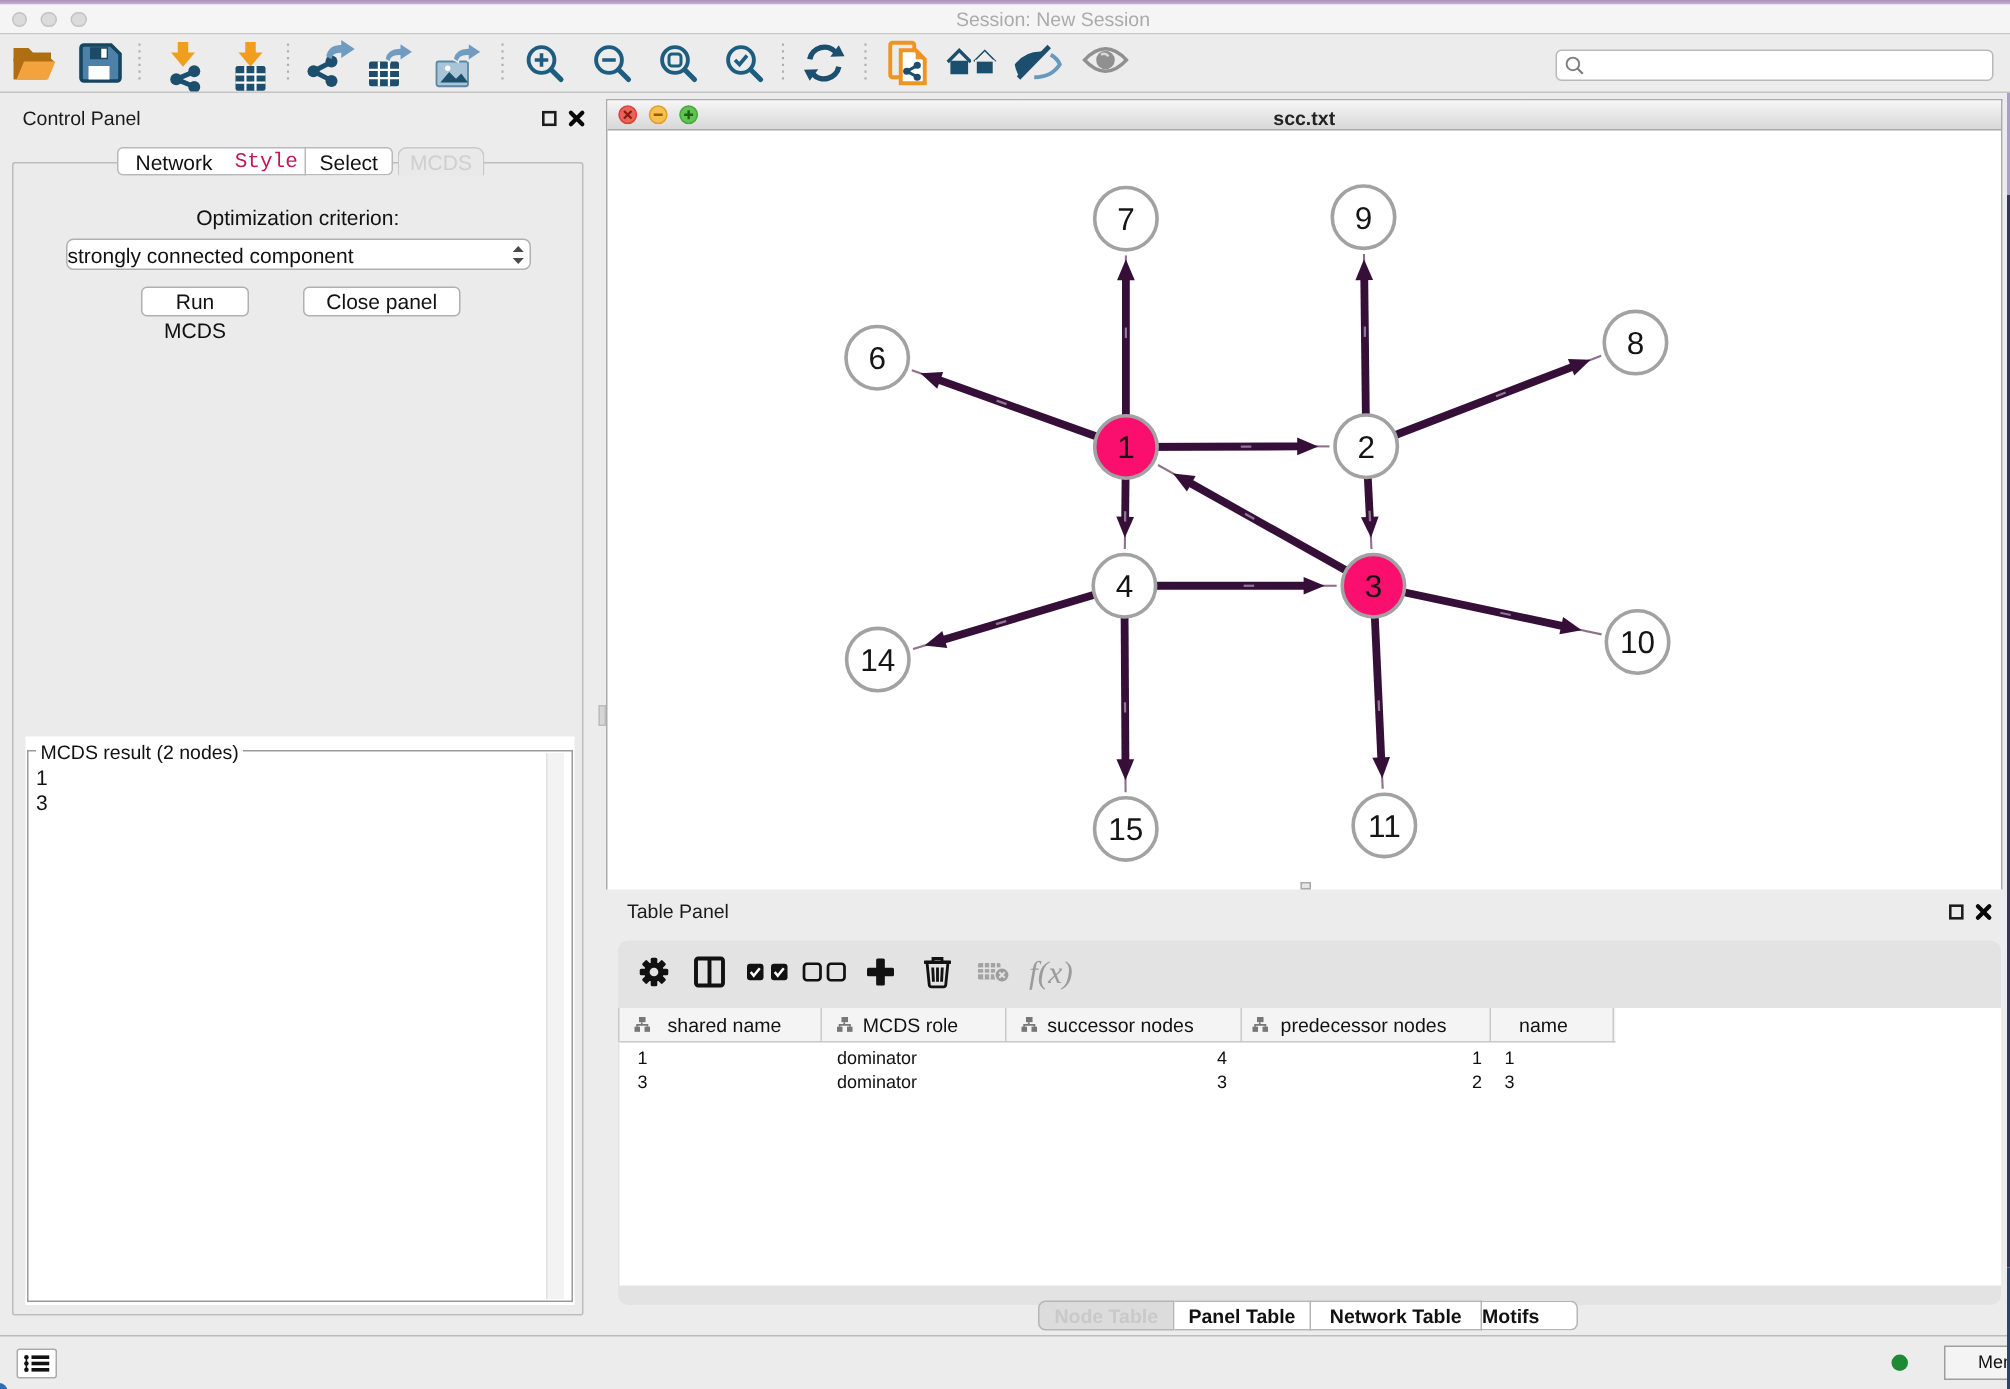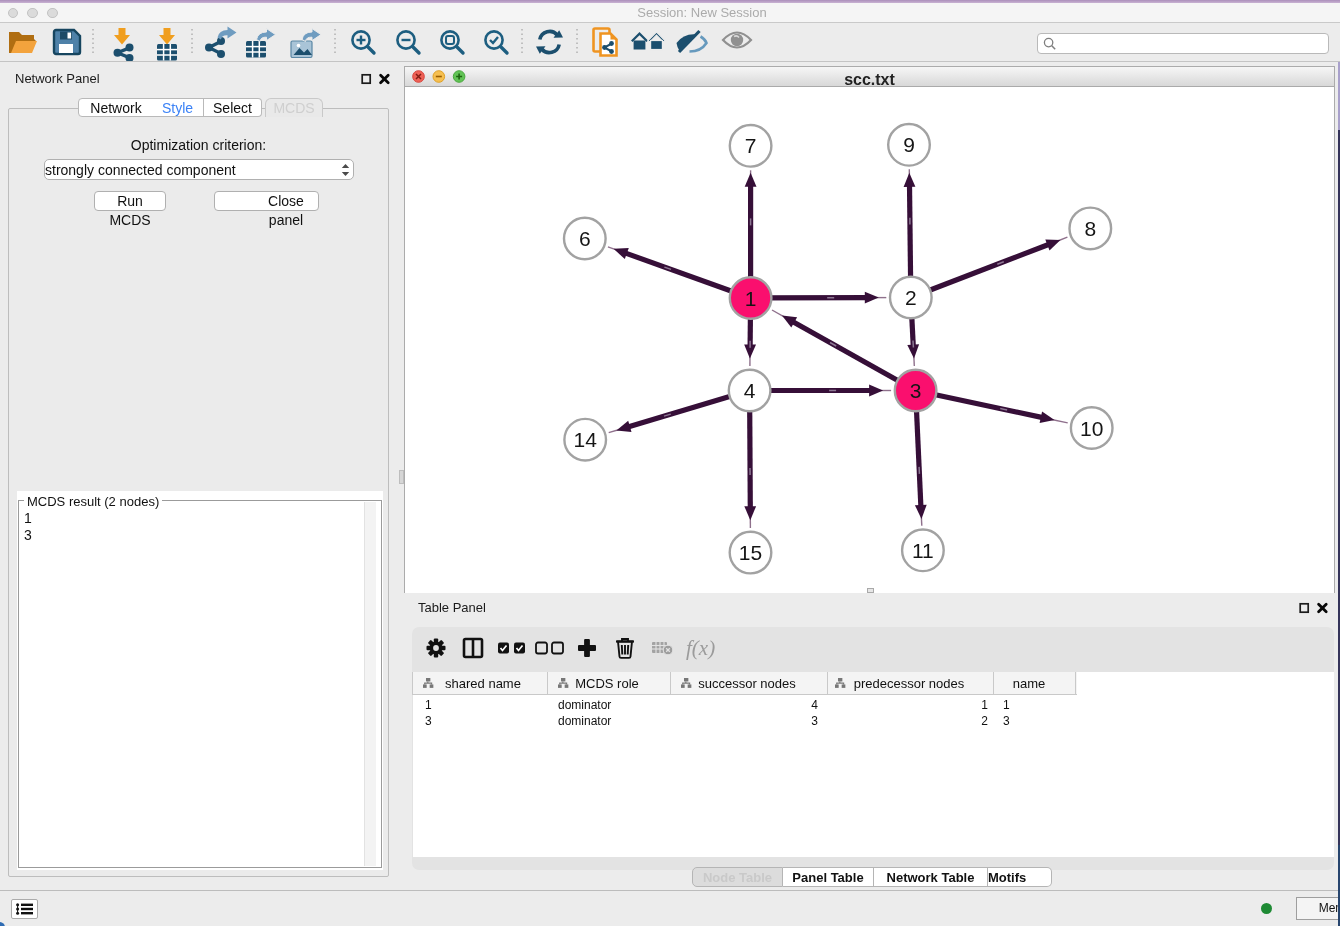--- a/index.html
+++ b/index.html
@@ -161,56 +161,56 @@
   </g>
 </svg>
 </div>
 
 <div class="abs" style="left:1037px;top:33px;width:292px;height:21px;background:#fff;border:1px solid #b9b9b9;border-radius:4px;"></div>
 <svg class="abs" style="left:1043px;top:37px;" width="14" height="14" viewBox="0 0 14 14">
   <circle cx="5.6" cy="5.6" r="4.2" fill="none" stroke="#7e7e7e" stroke-width="1.3"></circle>
   <line x1="8.8" y1="8.8" x2="12.2" y2="12.2" stroke="#7e7e7e" stroke-width="1.5"></line>
 </svg>
 
-<div class="abs" style="left:15px;top:71px;font-size:13px;color:#1b1b1b;">Network Panel</div>
+<div class="abs" style="left:15px;top:71px;font-size:13px;color:#1b1b1b;">Control Panel</div>
 <svg class="abs" style="left:359px;top:72.5px;" width="32" height="12" viewBox="0 0 32 12">
   <rect x="3.2" y="1.8" width="8" height="8.4" fill="none" stroke="#1c1c1c" stroke-width="1.7"></rect>
   <path d="M21.6 2.2 l7.6 7.6 M29.2 2.2 l-7.6 7.6" stroke="#080808" stroke-width="2.8" stroke-linecap="round"></path>
 </svg>
 
 <div class="abs" style="left:8px;top:108px;width:381px;height:769px;background:#ebebeb;border:1px solid #bdbdbd;border-radius:2px;"></div>
 
 <div class="abs" style="left:78px;top:98px;width:76px;height:19px;background:#fff;border:1px solid #b9b9b9;border-radius:4px 0 0 4px;font-size:14px;color:#111;text-align:center;line-height:18px;">Network</div>
-<div class="abs" style="left:152px;top:98px;width:52px;height:19px;background:#fff;border:1px solid #b9b9b9;border-left:none;font-size:14px;color:#3b82f6;text-align:center;line-height:18px;">Style</div>
+<div class="abs" style="left:152px;top:98px;width:52px;height:19px;background:#fff;border:1px solid #b9b9b9;border-left:none;font-size:14px;color:#be185d;text-align:center;line-height:18px;font-family:Liberation Mono, monospace;">Style</div>
 <div class="abs" style="left:204px;top:98px;width:58px;height:19px;background:#fff;border:1px solid #b9b9b9;border-left:none;border-radius:0 4px 4px 0;font-size:14px;color:#111;text-align:center;line-height:18px;">Select</div>
 <div class="abs" style="left:265px;top:98px;width:58px;height:19px;background:#e9e9e9;border:1px solid #c9c9c9;border-bottom:none;border-radius:6px 6px 0 0;font-size:14px;color:#cfcfcf;text-align:center;line-height:18px;">MCDS</div>
 
 <div class="abs" style="left:8px;top:137px;width:381px;text-align:center;font-size:14px;color:#111;">Optimization criterion:</div>
 
 <div class="abs" style="left:44px;top:159px;width:310px;height:21px;background:#fff;border:1px solid #b0b0b0;border-radius:5px;font-size:14px;color:#111;line-height:20px;">strongly connected component</div>
 <svg class="abs" style="left:340px;top:163px;" width="11" height="14" viewBox="0 0 11 14">
   <path d="M1.8 5 L5.5 1 L9.2 5 z M1.8 9 L5.5 13 L9.2 9 z" fill="#4a4a4a"></path>
 </svg>
 
 <div class="abs" style="left:94px;top:191px;width:72px;height:20px;background:#fff;border:1px solid #b0b0b0;border-radius:4px;font-size:14px;color:#111;text-align:center;line-height:19px;">Run MCDS</div>
-<div class="abs" style="left:214px;top:191px;width:105px;height:20px;background:#fff;border:1px solid #b0b0b0;border-radius:4px;font-size:14px;color:#111;text-align:center;line-height:19px;padding-left:39px;">Close panel</div>
+<div class="abs" style="left:202px;top:191px;width:105px;height:20px;background:#fff;border:1px solid #b0b0b0;border-radius:4px;font-size:14px;color:#111;text-align:center;line-height:19px;">Close panel</div>
 
 <div class="abs" style="left:17px;top:491px;width:366px;height:379px;background:#fff;"></div>
 
 <div class="abs" style="left:18px;top:500px;width:364px;height:368px;border:1px solid #9b9b9b;"></div>
 <div class="abs" style="left:24px;top:494px;background:#fff;padding:0 3px;font-size:13px;color:#111;">MCDS result (2 nodes)</div>
 
 <div class="abs" style="left:364px;top:502px;width:12px;height:364px;background:#f3f3f3;border-left:1px solid #e2e2e2;"></div>
 <div class="abs" style="left:24px;top:510px;font-size:14px;color:#111;line-height:17.2px;">1<br>3</div>
 
 <div class="abs" style="left:399px;top:470px;width:5px;height:14px;background:#d6d6d6;border:1px solid #bdbdbd;"></div>
 
 <div class="abs" style="left:404px;top:66px;width:931px;height:527px;background:#fff;border:1px solid #ababab;border-bottom:none;"></div>
 <div class="abs" style="left:405px;top:67px;width:929px;height:20px;background:linear-gradient(#f6f6f6,#d8d8d8);border-bottom:1px solid #aaaaaa;"></div>
-<div class="abs" style="left:405px;top:71px;width:929px;text-align:center;font-size:16px;font-weight:bold;color:#222;">scc.txt</div>
+<div class="abs" style="left:405px;top:71px;width:929px;text-align:center;font-size:13px;font-weight:bold;color:#222;">scc.txt</div>
 <svg class="abs" style="left:412px;top:70px;" width="56" height="13" viewBox="0 0 56 13">
   <circle cx="6.5" cy="6.5" r="5.8" fill="#ee6156" stroke="#d7443c" stroke-width="1"></circle>
   <path d="M4 4 l5 5 M9 4 l-5 5" stroke="#841c13" stroke-width="1.5"></path>
   <circle cx="26.8" cy="6.5" r="5.8" fill="#f6bf50" stroke="#dfa023" stroke-width="1"></circle>
   <line x1="23.8" y1="6.5" x2="29.8" y2="6.5" stroke="#985d00" stroke-width="1.6"></line>
   <circle cx="47.1" cy="6.5" r="5.8" fill="#61c355" stroke="#47a73c" stroke-width="1"></circle>
   <path d="M44.1 6.5 h6 M47.1 3.5 v6" stroke="#1c640f" stroke-width="1.6"></path>
 </svg>
 
 <svg class="abs" style="left:405px;top:87px;" width="929" height="505" viewBox="0 0 929 505">

